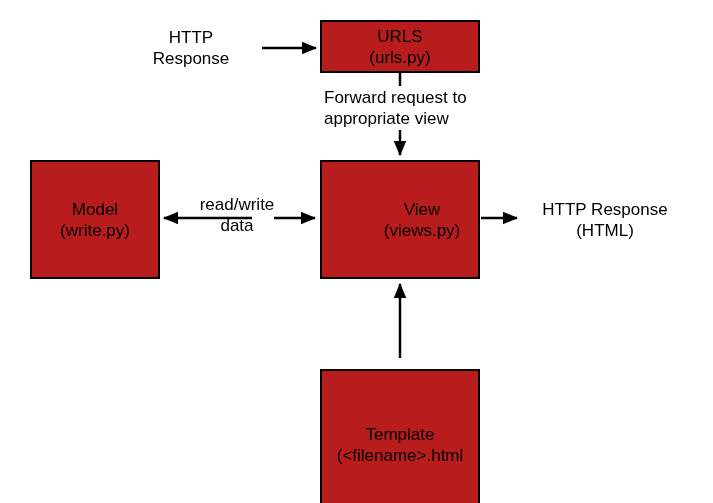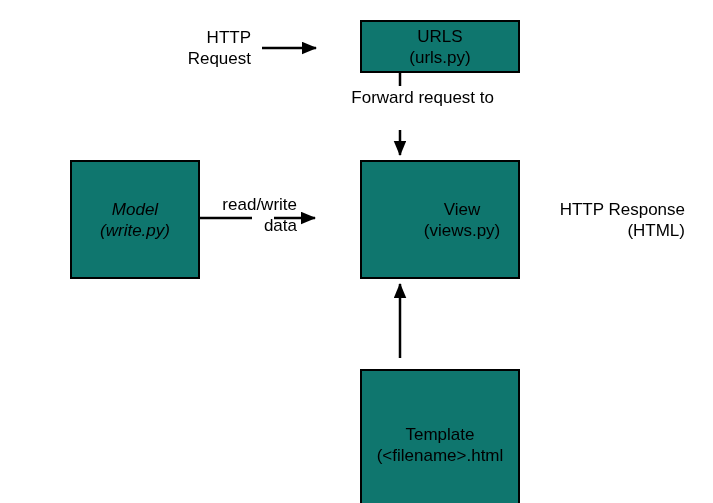--- a/index.html
+++ b/index.html
@@ -22,34 +22,33 @@
     position: absolute;
     left: 0;
     top: 0;
     width: 713px;
     height: 503px;
   }
   .box {
     position: absolute;
     box-sizing: border-box;
     border: 2.5px solid #000000;
-    background: #0f766e;
+    background: #b91c1c;
     display: flex;
     flex-direction: column;
     align-items: center;
     justify-content: center;
     text-align: center;
-    margin-left: 40px;
   }
   .label {
     position: absolute;
     white-space: nowrap;
   }
-  .label.center { text-align: right; }
-  .label.left   { text-align: right; }
+  .label.center { text-align: center; }
+  .label.left   { text-align: left; }
 </style>
 </head>
 <body>
 
 <div class="canvas">
 
   <svg class="connector-layer" width="713" height="503" viewBox="0 0 713 503" xmlns="http://www.w3.org/2000/svg">
     <defs>
       <marker id="ah" markerUnits="strokeWidth" markerWidth="7" markerHeight="6" refX="5.6" refY="2.5" orient="auto">
         <path d="M0,0 L6,2.5 L0,5 Z" fill="#000000"></path>
@@ -69,42 +68,43 @@
     <line x1="481" y1="218" x2="517" y2="218" stroke="#000000" stroke-width="2.5" marker-end="url(#ah)"></line>
 
     <line x1="400" y1="358" x2="400" y2="284" stroke="#000000" stroke-width="2.5" marker-end="url(#ah)"></line>
   </svg>
 
   <div class="box" style="left:320px; top:20px; width:160px; height:53px;">
     <div>URLS</div>
     <div>(urls.py)</div>
   </div>
 
-  <div class="box" style="left:30px; top:160px; width:130px; height:119px;font-style:italic;">
+  <div class="box" style="left:30px; top:160px; width:130px; height:119px;">
     <div>Model</div>
     <div>(write.py)</div>
   </div>
 
   <div class="box" style="left:320px; top:160px; width:160px; height:119px;padding-left:44px;">
     <div>View</div>
     <div>(views.py)</div>
   </div>
 
   <div class="box" style="left:320px; top:369px; width:160px; height:152px;">
     <div>Template</div>
     <div>(&lt;filename&gt;.html</div>
   </div>
 
   <div class="label center" style="left:131px; top:27px; width:120px;">
     <div>HTTP</div>
-    <div>Request</div>
+    <div>Response</div>
   </div>
 
   <div class="label left" style="left:324px; top:87px; width:170px;">
     <div>Forward request to</div>
+    <div>appropriate view</div>
   </div>
 
   <div class="label center" style="left:525px; top:199px; width:160px;">
     <div>HTTP Response</div>
     <div>(HTML)</div>
   </div>
 
   <div class="label center" style="left:177px; top:194px; width:120px;">
     <div>read/write</div>
     <div>data</div>

